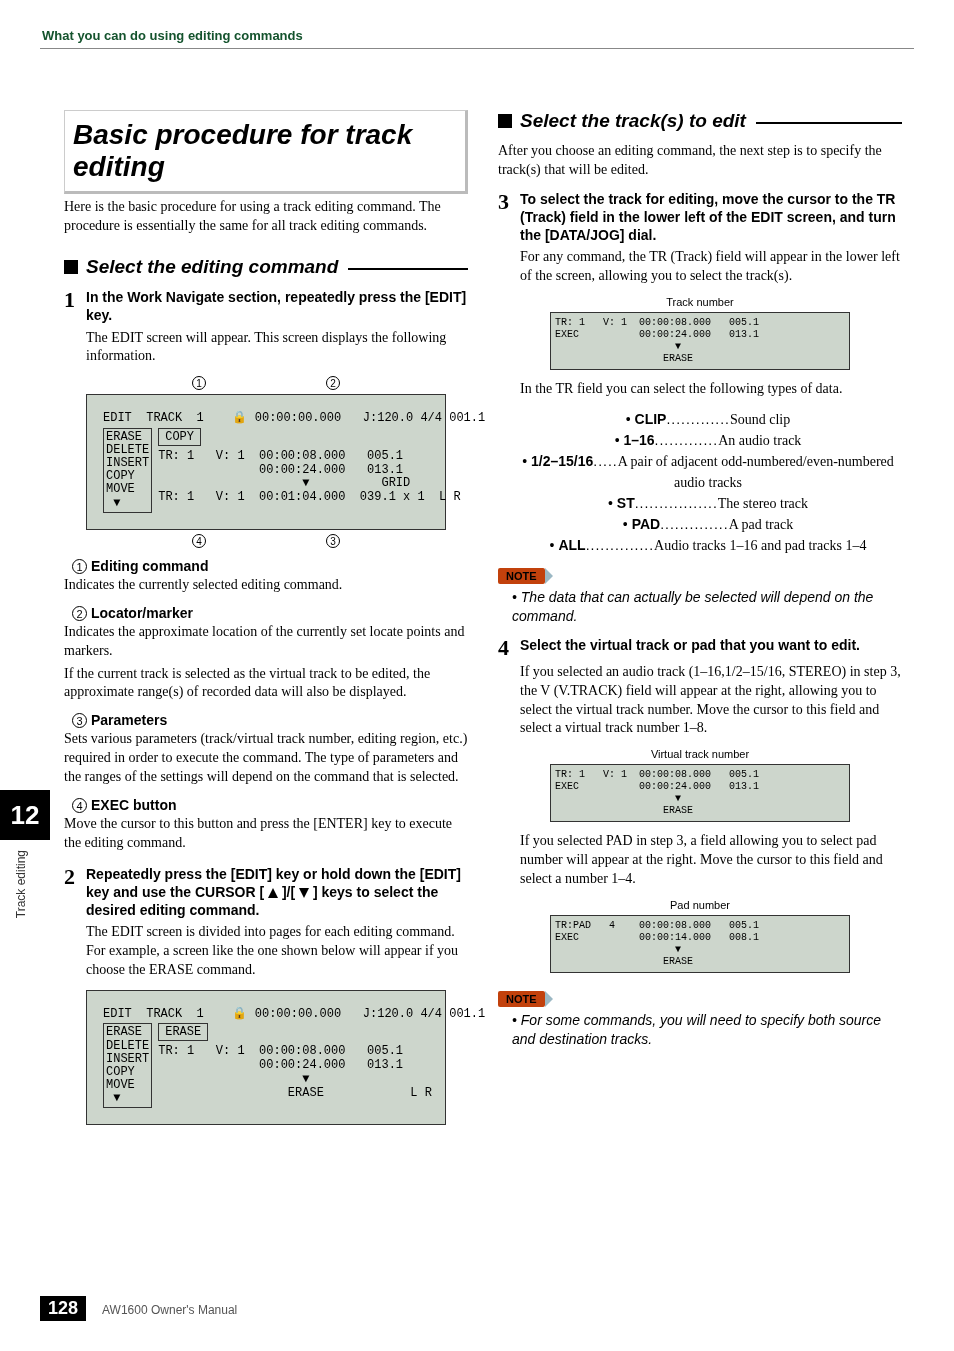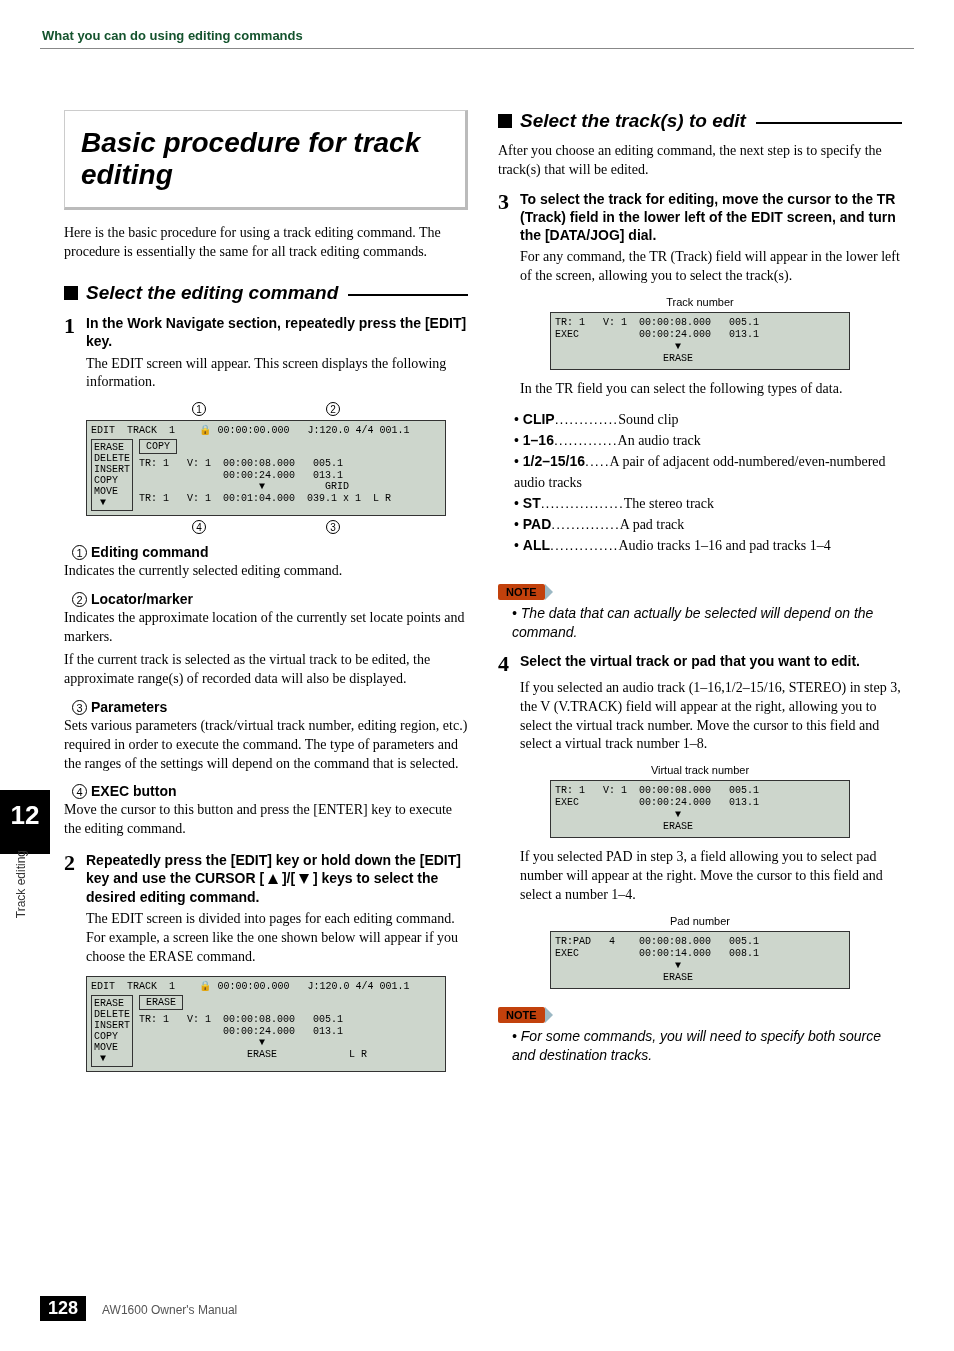--- a/index.html
+++ b/index.html
@@ -24,21 +24,21 @@
   .header-line {
     position: absolute;
     top: 48px; left: 40px; right: 40px;
     border-top: 1px solid #888;
   }
 
   .chapter-tab {
     position: absolute;
     left: 0;
     top: 790px;
-    width: 50px; height: 64px;
+    width: 50px; height: 50px;
     background: #000;
     color: #fff;
     text-align: center;
     font-family: Arial, Helvetica, sans-serif;
     font-size: 26px;
     font-weight: bold;
     line-height: 50px;
   }
   .chapter-label {
     position: absolute;
@@ -59,27 +59,27 @@
   }
   .col { flex: 1; min-width: 0; }
 
   .big-title {
     font-family: Arial, Helvetica, sans-serif;
     font-weight: 900;
     font-size: 28px;
     font-style: italic;
     line-height: 1.15;
     background: #fff;
-    padding: 16px;
+    padding: 8px;
     border: 1px solid #ccc;
     border-top-width: 1px;
     border-left-width: 1px;
     border-right: 3px solid #bbb;
     border-bottom: 3px solid #bbb;
-    margin-bottom: 14px;
+    margin-bottom: 4px;
   }
 
   p.body {
     font-size: 14px;
     line-height: 1.35;
     margin-bottom: 10px;
   }
 
   .subhead {
     display: flex;
@@ -150,21 +150,21 @@
     margin-right: 4px;
     font-family: Arial, sans-serif;
     font-weight: normal;
   }
   .circ-body {
     font-size: 14px;
     line-height: 1.35;
     margin-bottom: 4px;
   }
 
-  .bullet-list { margin: 6px 0 20px 16px; }
+  .bullet-list { margin: 6px 0 4px 16px; text-align: center; }
   .bullet-list li {
     list-style: none;
     font-size: 14px;
     line-height: 1.5;
     font-family: Arial, Helvetica, sans-serif;
   }
   .bullet-list li::before { content: "• "; }
   .bullet-list .term { font-weight: bold; }
   .bullet-list .dots { letter-spacing: 1px; }
   .bullet-list .desc { font-family: "Times New Roman", serif; }
@@ -238,22 +238,22 @@
     padding: 4px;
     width: 300px;
     margin: 4px auto 10px auto;
   }
   .lcd-row { white-space: pre; line-height: 1.2; }
   .lcd-big {
     width: 360px;
     background: #cdd6cc;
     border: 1px solid #333;
     font-family: "Courier New", monospace;
-    font-size: 10px;
-    padding: 4px;
+    font-size: 12px;
+    padding: 16px;
     margin: 4px auto;
   }
   .callout-row { display:flex; justify-content:center; gap:120px; margin:4px 0; }
   .callout-row .c { width:14px;height:14px;border:1px solid #000;border-radius:50%;font-size:10px;text-align:center;line-height:13px;font-family:Arial; }
 </style>
 </head>
 <body>
 
 <div class="page">
 

